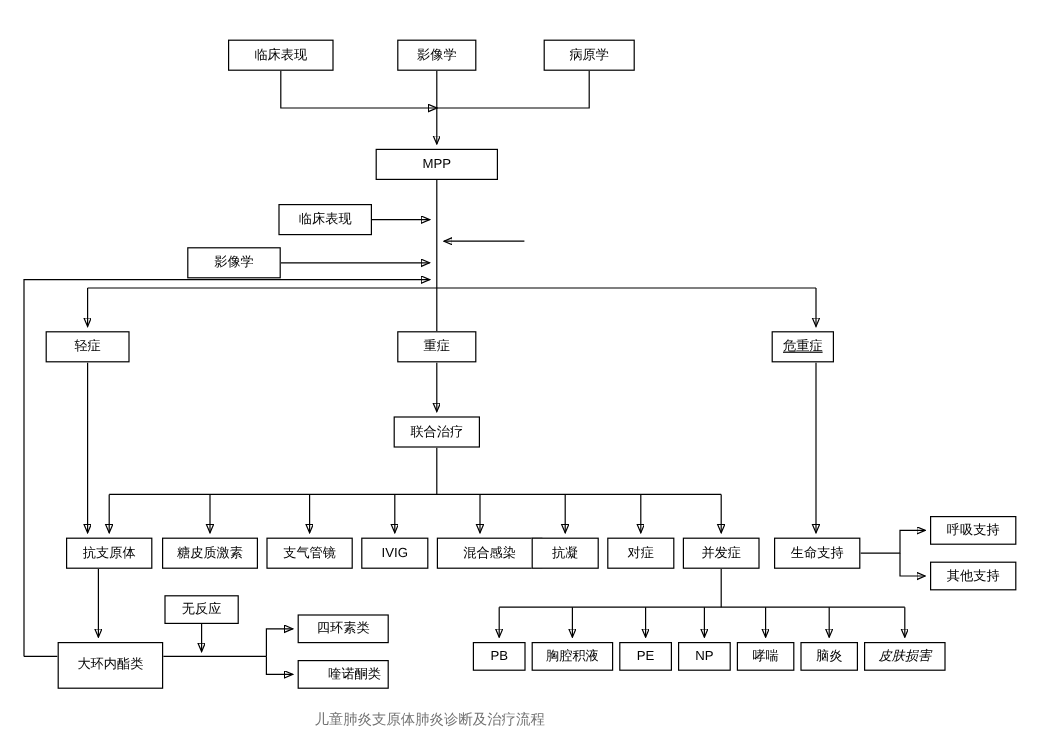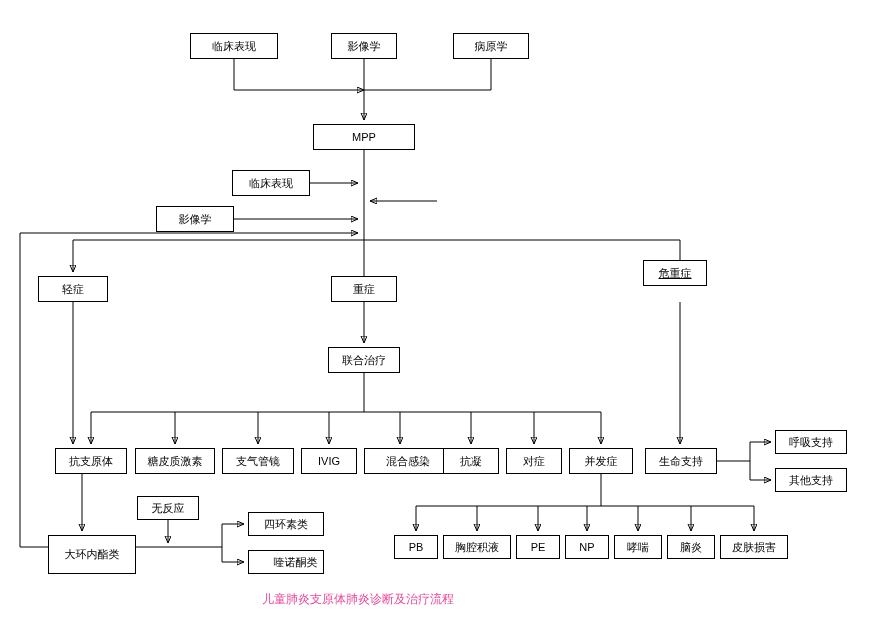--- a/index.html
+++ b/index.html
@@ -28,21 +28,21 @@
     display: flex;
     align-items: center;
     justify-content: center;
     text-align: center;
     white-space: nowrap;
     z-index: 3;
   }
   .caption {
     position: absolute;
     font-size: 12px;
-    color: #ec4899;
+    color: #737373;
     white-space: nowrap;
     z-index: 3;
   }
   svg#edges {
     position: absolute;
     left: 0;
     top: 0;
     width: 876px;
     height: 626px;
     z-index: 1;
@@ -139,21 +139,21 @@
     </div>
   <div class="node" style="left:156px;top:206px;width:78px;height:26px;">
       <span>影像学</span>
     </div>
   <div class="node" style="left:38px;top:276px;width:70px;height:26px;">
       <span>轻症</span>
     </div>
   <div class="node" style="left:331px;top:276px;width:66px;height:26px;">
       <span>重症</span>
     </div>
-  <div class="node" style="left:643px;top:260px;width:64px;height:26px;text-decoration:underline;">
+  <div class="node" style="left:643px;top:276px;width:52px;height:26px;text-decoration:underline;">
       <span>危重症</span>
     </div>
   <div class="node" style="left:328px;top:347px;width:72px;height:26px;">
       <span>联合治疗</span>
     </div>
   <div class="node" style="left:55px;top:448px;width:72px;height:26px;">
       <span>抗支原体</span>
     </div>
   <div class="node" style="left:135px;top:448px;width:80px;height:26px;">
       <span>糖皮质激素</span>
@@ -208,18 +208,18 @@
     </div>
   <div class="node" style="left:565px;top:535px;width:44px;height:24px;">
       <span>NP</span>
     </div>
   <div class="node" style="left:614px;top:535px;width:48px;height:24px;">
       <span>哮喘</span>
     </div>
   <div class="node" style="left:667px;top:535px;width:48px;height:24px;">
       <span>脑炎</span>
     </div>
-  <div class="node" style="left:720px;top:535px;width:68px;height:24px;">
+  <div class="node" style="left:720px;top:535px;width:68px;height:24px;font-style:italic;">
       <span>皮肤损害</span>
     </div>
 
   <div class="caption" style="left:262px;top:591px;">儿童肺炎支原体肺炎诊断及治疗流程</div>
 </div>
 
 </body></html>

